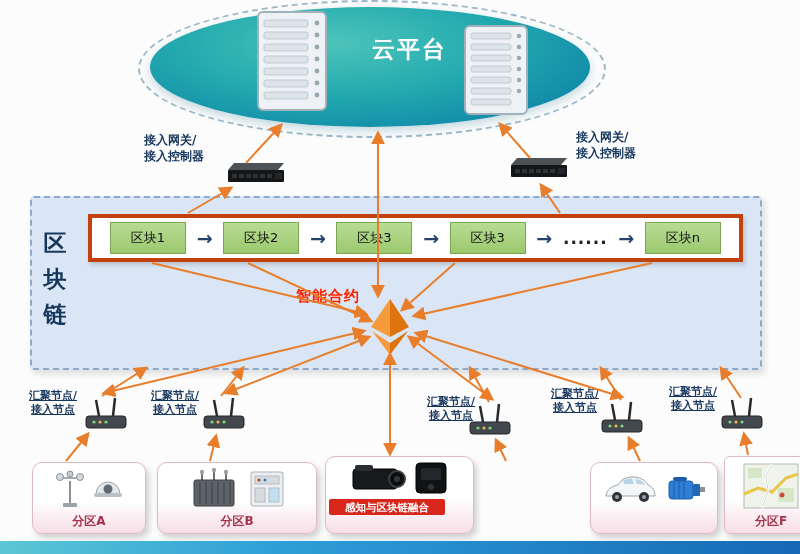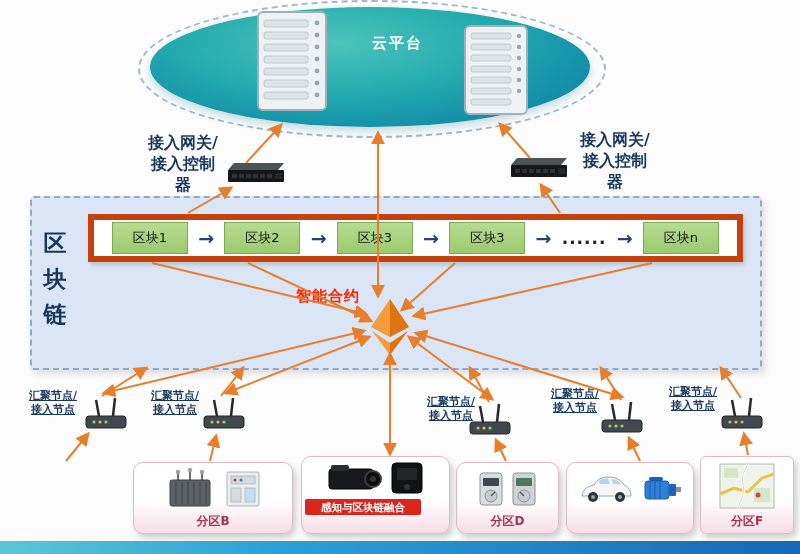--- a/index.html
+++ b/index.html
@@ -5,57 +5,57 @@
   html,body{margin:0;padding:0;background:#ffffff;}
   .canvas{position:relative;width:800px;height:554px;background:#fcfcfc;
           font-family:"DejaVu Sans","Liberation Sans",sans-serif;overflow:hidden;}
   .abs{position:absolute;}
 
   
   .cloud-ring{left:138px;top:0px;width:464px;height:134px;border:2px dashed #9db8c8;border-radius:50%;}
   .cloud{left:150px;top:7px;width:440px;height:120px;border-radius:50%;
          background:radial-gradient(ellipse at 42% 30%,#4cc4ba 0%,#22a9ae 45%,#0f85a8 85%,#0d7aa0 100%);
          box-shadow:0 4px 10px rgba(20,110,140,.25);}
-  .cloud-label{left:372px;top:34px;font-size:15px;font-weight:bold;color:#ffffff;letter-spacing:2px;}
+  .cloud-label{left:372px;top:34px;font-size:23px;font-weight:bold;color:#ffffff;letter-spacing:2px;}
   .server-left{left:252px;top:10px;}
   .server-right{left:460px;top:24px;}
 
   
   .gw-left{left:222px;top:160px;}
   .gw-right{left:505px;top:155px;}
-  .gw-label{width:78px;text-align:center;font-size:16px;font-weight:bold;color:#17365d;line-height:1.3;}
+  .gw-label{width:78px;text-align:left;font-size:12px;font-weight:bold;color:#17365d;line-height:1.3;}
   .gw-label-left{left:144px;top:133px;}
   .gw-label-right{left:576px;top:130px;}
 
   
   .chain-box{left:30px;top:196px;width:728px;height:170px;background:#dae6f5;
              border:2px dashed #8ea9c9;border-radius:4px;box-shadow:3px 4px 6px rgba(0,0,0,.12);}
   .chain-side{left:42px;top:226px;width:26px;text-align:center;color:#16365c;font-weight:bold;
               font-size:23px;line-height:1.55;}
-  .block-strip{left:88px;top:214px;width:655px;height:48px;background:#ffffff;border:6px solid #c2410c;
+  .block-strip{left:88px;top:214px;width:655px;height:48px;background:#ffffff;border:4px solid #c2410c;
                box-shadow:2px 3px 4px rgba(0,0,0,.15);display:flex;align-items:center;
                justify-content:space-between;padding:0 18px;box-sizing:border-box;}
   .block{width:74px;height:30px;background:linear-gradient(#b7dc92,#9cc96f);border:1px solid #7ba653;
          display:flex;align-items:center;justify-content:center;font-size:13px;color:#111;}
   .flow{font-size:19px;font-weight:bold;color:#24426b;line-height:1;}
   .dots{font-size:17px;font-weight:900;letter-spacing:1px;color:#222;}
   .smart-contract{left:296px;top:287px;font-size:15px;font-weight:bold;color:#ff2200;letter-spacing:1px;}
   .eth{left:368px;top:298px;}
 
   
   .node-label{width:66px;text-align:center;font-size:11px;font-weight:bold;color:#17365d;line-height:1.3;text-decoration:underline;}
   .nl-a{left:20px;top:389px;} .nl-b{left:142px;top:389px;} .nl-d{left:418px;top:395px;}
   .nl-e{left:542px;top:387px;} .nl-f{left:660px;top:385px;}
   .r-a{left:82px;top:396px;} .r-b{left:200px;top:396px;} .r-d{left:466px;top:402px;}
   .r-e{left:598px;top:400px;} .r-f{left:718px;top:396px;}
 
   
   .part{border-radius:10px;border:1px solid #e0b9c6;
         background:linear-gradient(180deg,#ffffff 0%,#ffffff 55%,#f7dde6 100%);
-        box-shadow:3px 4px 6px rgba(0,0,0,.18);}
+        box-shadow:3px 4px 6px rgba(0,0,0,.18);margin-left:24px;}
   .p-a{left:8px;top:462px;width:112px;height:70px;}
   .p-b{left:133px;top:462px;width:158px;height:70px;}
   .p-c{left:301px;top:456px;width:147px;height:76px;}
   .p-d{left:456px;top:462px;width:101px;height:70px;}
   .p-e{left:566px;top:462px;width:126px;height:70px;}
   .p-f{left:700px;top:456px;width:92px;height:76px;border-radius:6px;}
   .devices{position:absolute;left:0;top:2px;right:0;bottom:20px;display:flex;
            align-items:center;justify-content:center;gap:7px;}
   .part-label{position:absolute;left:0;right:0;bottom:3px;text-align:center;
               font-size:12px;font-weight:bold;color:#a6324b;}
@@ -243,20 +243,38 @@
   </div>
   <div class="abs node-label nl-e">
     <div>汇聚节点/</div>
       <div>接入节点</div>
   </div>
   <div class="abs node-label nl-f">
     <div>汇聚节点/</div>
       <div>接入节点</div>
   </div>
 
+  <div class="abs part p-a">
+    <div class="devices">
+      <svg width="30" height="40" viewBox="0 0 30 40">
+        <line x1="15" y1="12" x2="15" y2="34" stroke="#8a9096" stroke-width="2"></line>
+        <line x1="5" y1="9" x2="25" y2="9" stroke="#8a9096" stroke-width="1.5"></line>
+        <circle cx="5" cy="8" r="3.5" fill="#d4d9dd" stroke="#8a9096"></circle>
+        <circle cx="25" cy="8" r="3.5" fill="#d4d9dd" stroke="#8a9096"></circle>
+        <circle cx="15" cy="5" r="3" fill="#c4cacf" stroke="#8a9096"></circle>
+        <rect x="8" y="34" width="14" height="4" rx="1" fill="#9aa2a8"></rect>
+      </svg>
+      <svg width="32" height="26" viewBox="0 0 32 26">
+        <path d="M4,18 A12,12 0 0 1 28,18 Z" fill="#e3e8ec" stroke="#9aa5ad"></path>
+        <rect x="2" y="17" width="28" height="4" rx="2" fill="#b9c0c6"></rect>
+        <circle cx="16" cy="13" r="4.5" fill="#5f6a73"></circle>
+      </svg>
+    </div>
+    <div class="part-label">分区A</div>
+  </div>
 
   <div class="abs part p-b">
     <div class="devices">
       <svg width="52" height="42" viewBox="0 0 52 42">
         <line x1="14" y1="4" x2="14" y2="12" stroke="#6a6f74" stroke-width="2"></line>
         <line x1="26" y1="2" x2="26" y2="12" stroke="#6a6f74" stroke-width="2"></line>
         <line x1="38" y1="4" x2="38" y2="12" stroke="#6a6f74" stroke-width="2"></line>
         <circle cx="14" cy="4" r="2.2" fill="#9aa2a8"></circle>
           <circle cx="26" cy="2" r="2.2" fill="#9aa2a8"></circle>
           <circle cx="38" cy="4" r="2.2" fill="#9aa2a8"></circle>
@@ -290,37 +308,20 @@
       </svg>
       <svg width="34" height="34" viewBox="0 0 34 34">
         <rect x="2" y="2" width="30" height="30" rx="4" fill="#101214" stroke="#000000"></rect>
         <rect x="7" y="7" width="20" height="12" rx="1" fill="#23272c"></rect>
         <circle cx="17" cy="26" r="3" fill="#2e343a"></circle>
       </svg>
     </div>
     <div class="c-banner">感知与区块链融合</div>
   </div>
 
-  <div class="abs part p-d">
-    <div class="devices">
-      <svg width="26" height="36" viewBox="0 0 26 36">
-        <rect x="2" y="2" width="22" height="32" rx="3" fill="#d9dde0" stroke="#8b9196"></rect>
-        <rect x="5" y="7" width="16" height="8" rx="1" fill="#3d4750"></rect>
-        <circle cx="13" cy="25" r="6" fill="#c7ccd0" stroke="#8b9196"></circle>
-        <line x1="13" y1="25" x2="17" y2="21" stroke="#555555" stroke-width="1.5"></line>
-      </svg>
-      <svg width="26" height="36" viewBox="0 0 26 36">
-        <rect x="2" y="2" width="22" height="32" rx="3" fill="#cfd4d8" stroke="#8b9196"></rect>
-        <rect x="5" y="7" width="16" height="8" rx="1" fill="#4a7a5a"></rect>
-        <circle cx="13" cy="25" r="6" fill="#c7ccd0" stroke="#8b9196"></circle>
-        <line x1="13" y1="25" x2="9" y2="21" stroke="#555555" stroke-width="1.5"></line>
-      </svg>
-    </div>
-    <div class="part-label">分区D</div>
-  </div>
 
   <div class="abs part p-e">
     <div class="devices">
       <svg width="56" height="30" viewBox="0 0 56 30">
         <path d="M4,22 C5,15 10,12 16,11 L20,6 C22,4 26,3 31,3 C38,3 43,6 46,11 C51,13 53,17 53,22 Z" fill="#f4f6f8" stroke="#9aa5ad"></path>
         <path d="M22,10 L21,6.5 C23,5 26,4.5 30,4.5 L32,10 Z" fill="#b8d4e8"></path>
         <path d="M35,10 L33,4.8 C38,5.5 41,7.5 43,10.5 Z" fill="#b8d4e8"></path>
         <circle cx="15" cy="23" r="5" fill="#2e3338"></circle>
           <circle cx="15" cy="23" r="2" fill="#99a5ad"></circle>
         <circle cx="42" cy="23" r="5" fill="#2e3338"></circle>

